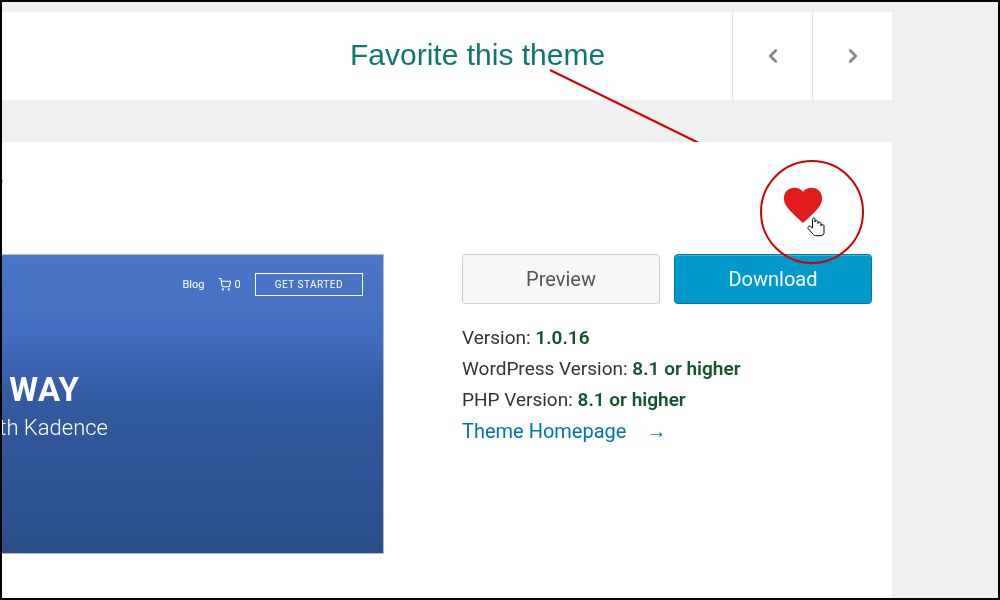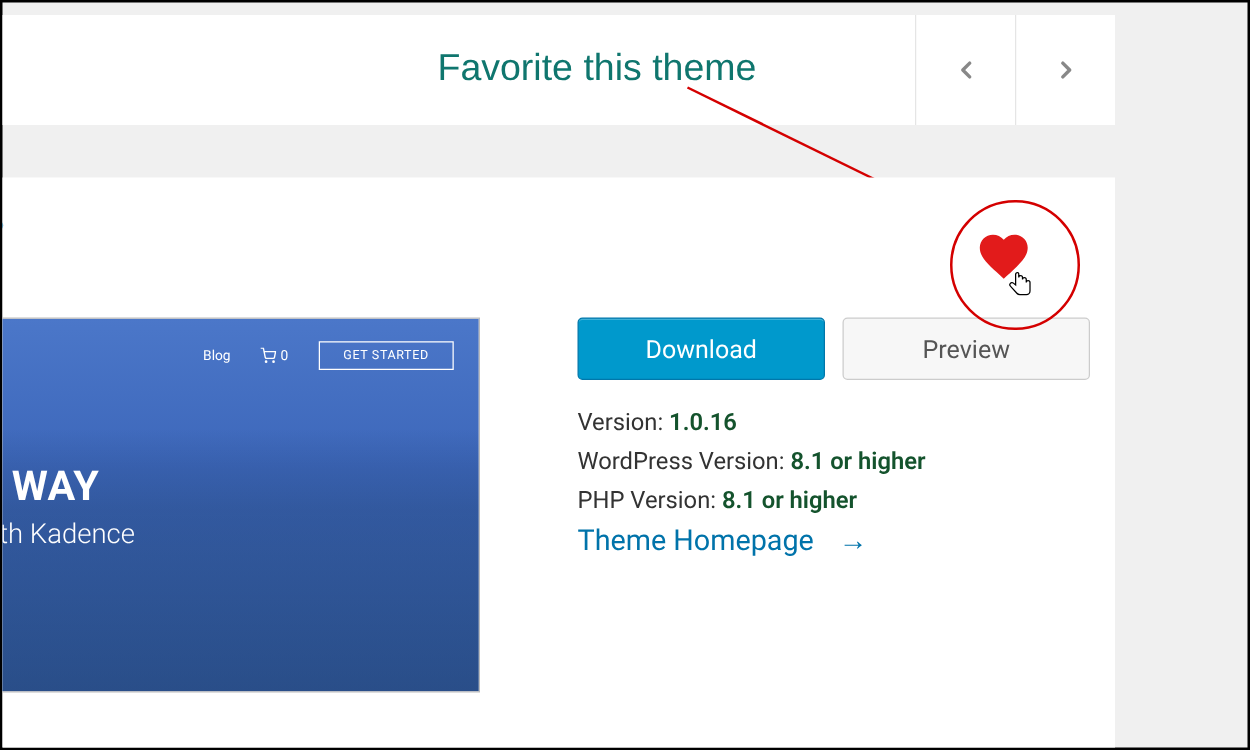--- a/index.html
+++ b/index.html
@@ -82,21 +82,21 @@
     position: absolute;
     bottom: 0; left: 0; right: 0;
     height: 210px;
     background: linear-gradient(180deg, rgba(40,70,120,0) 0%, rgba(30,60,110,0.35) 30%, rgba(20,45,90,0.5) 100%);
   }
   .screenshot .topbar {
     position: absolute;
     top: 18px; right: 20px;
     display: flex;
     align-items: center;
-    gap: 24px;
+    gap: 14px;
     font-size: 11px;
   }
   .screenshot .cart {
     display: flex;
     align-items: center;
     gap: 3px;
   }
   .screenshot .get-started {
     border: 1px solid #fff;
     padding: 5px 19px;
@@ -151,23 +151,23 @@
     box-shadow: inset 0 1px 0 rgba(255,255,255,0.25);
   }
   .meta-line {
     font-size: 19px;
     color: #333;
     margin-bottom: 8px;
   }
   .meta-line b { font-weight: 600; color: #14532d; }
   .homepage-link {
     color: #0073aa;
-    font-size: 23px;
+    font-size: 20px;
     display: inline-flex;
-    align-items: flex-start;
+    align-items: flex-end;
     gap: 20px;
     cursor: pointer;
   }
   .fav-circle {
     position: absolute;
     top: 158px;
     left: 758px;
     width: 104px;
     height: 104px;
     border: 2.5px solid #d40000;
@@ -232,22 +232,22 @@
       <span>0</span>
     </span>
     <span class="get-started">GET STARTED</span>
   </div>
   <div class="hero-title">YOUR WAY</div>
   <div class="hero-sub">le With Kadence</div>
 </div>
 
 <div class="right-col">
   <div class="btn-row">
+    <div class="btn btn-preview">Preview</div>
     <div class="btn btn-download">Download</div>
-    <div class="btn btn-preview">Preview</div>
   </div>
   <div class="meta-line">
     <span>Version:</span>
     <b>1.0.16</b>
   </div>
   <div class="meta-line">
     <span>WordPress Version:</span>
     <b>8.1 or higher</b>
   </div>
   <div class="meta-line">

